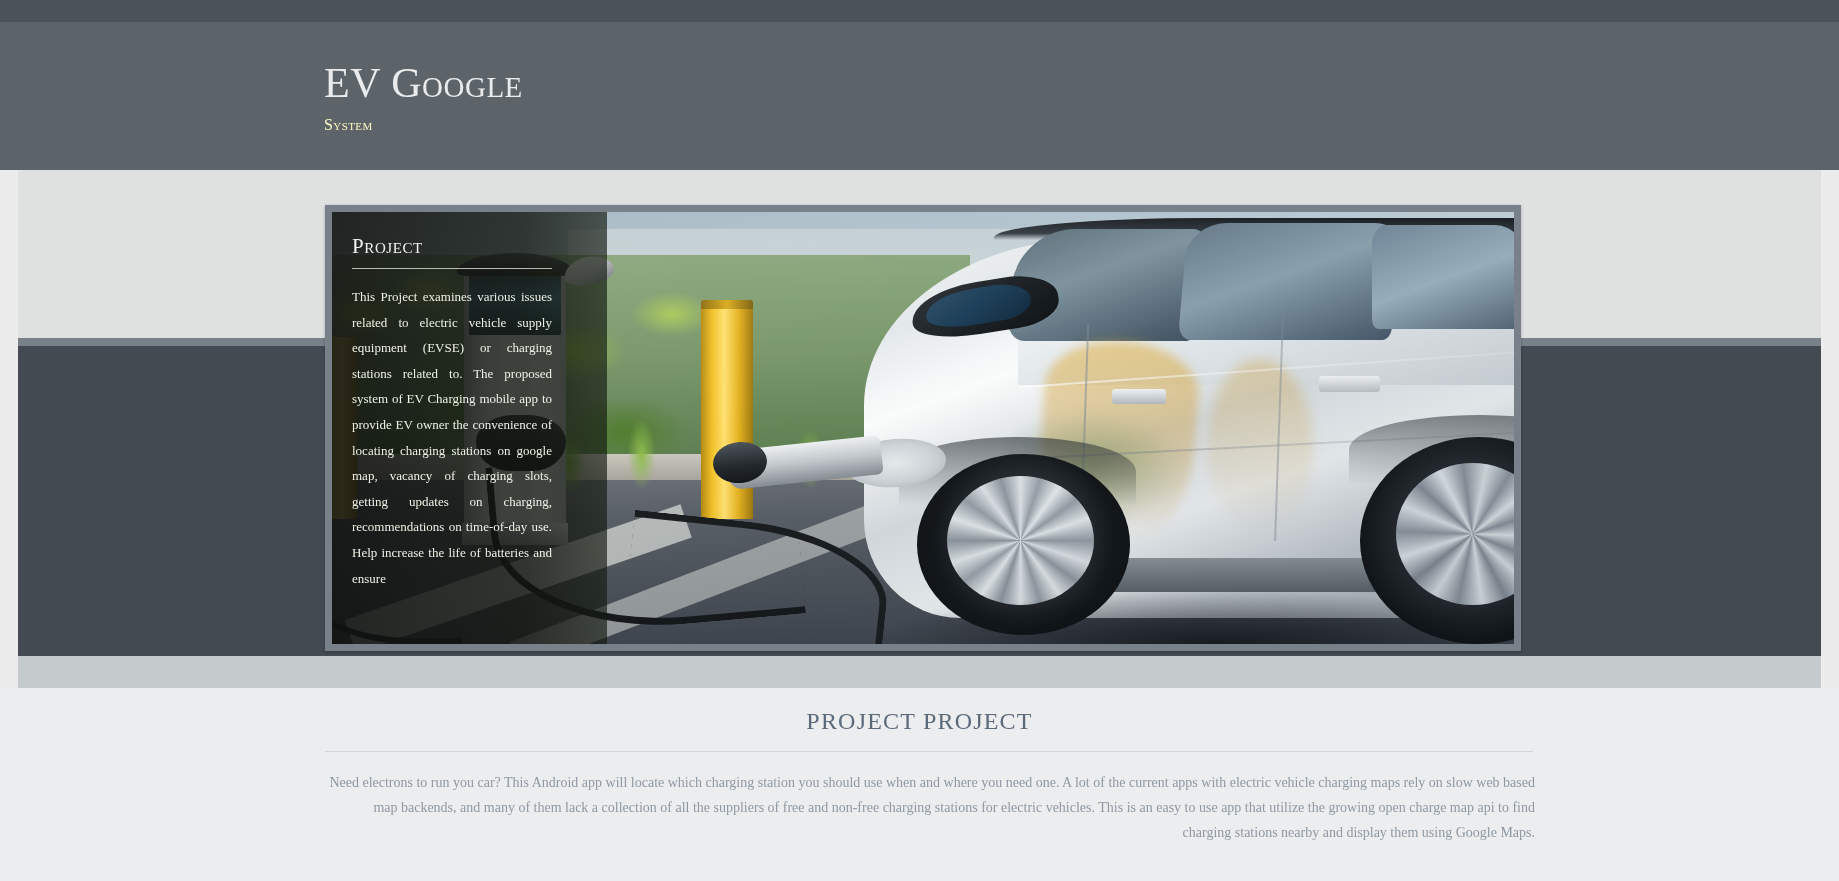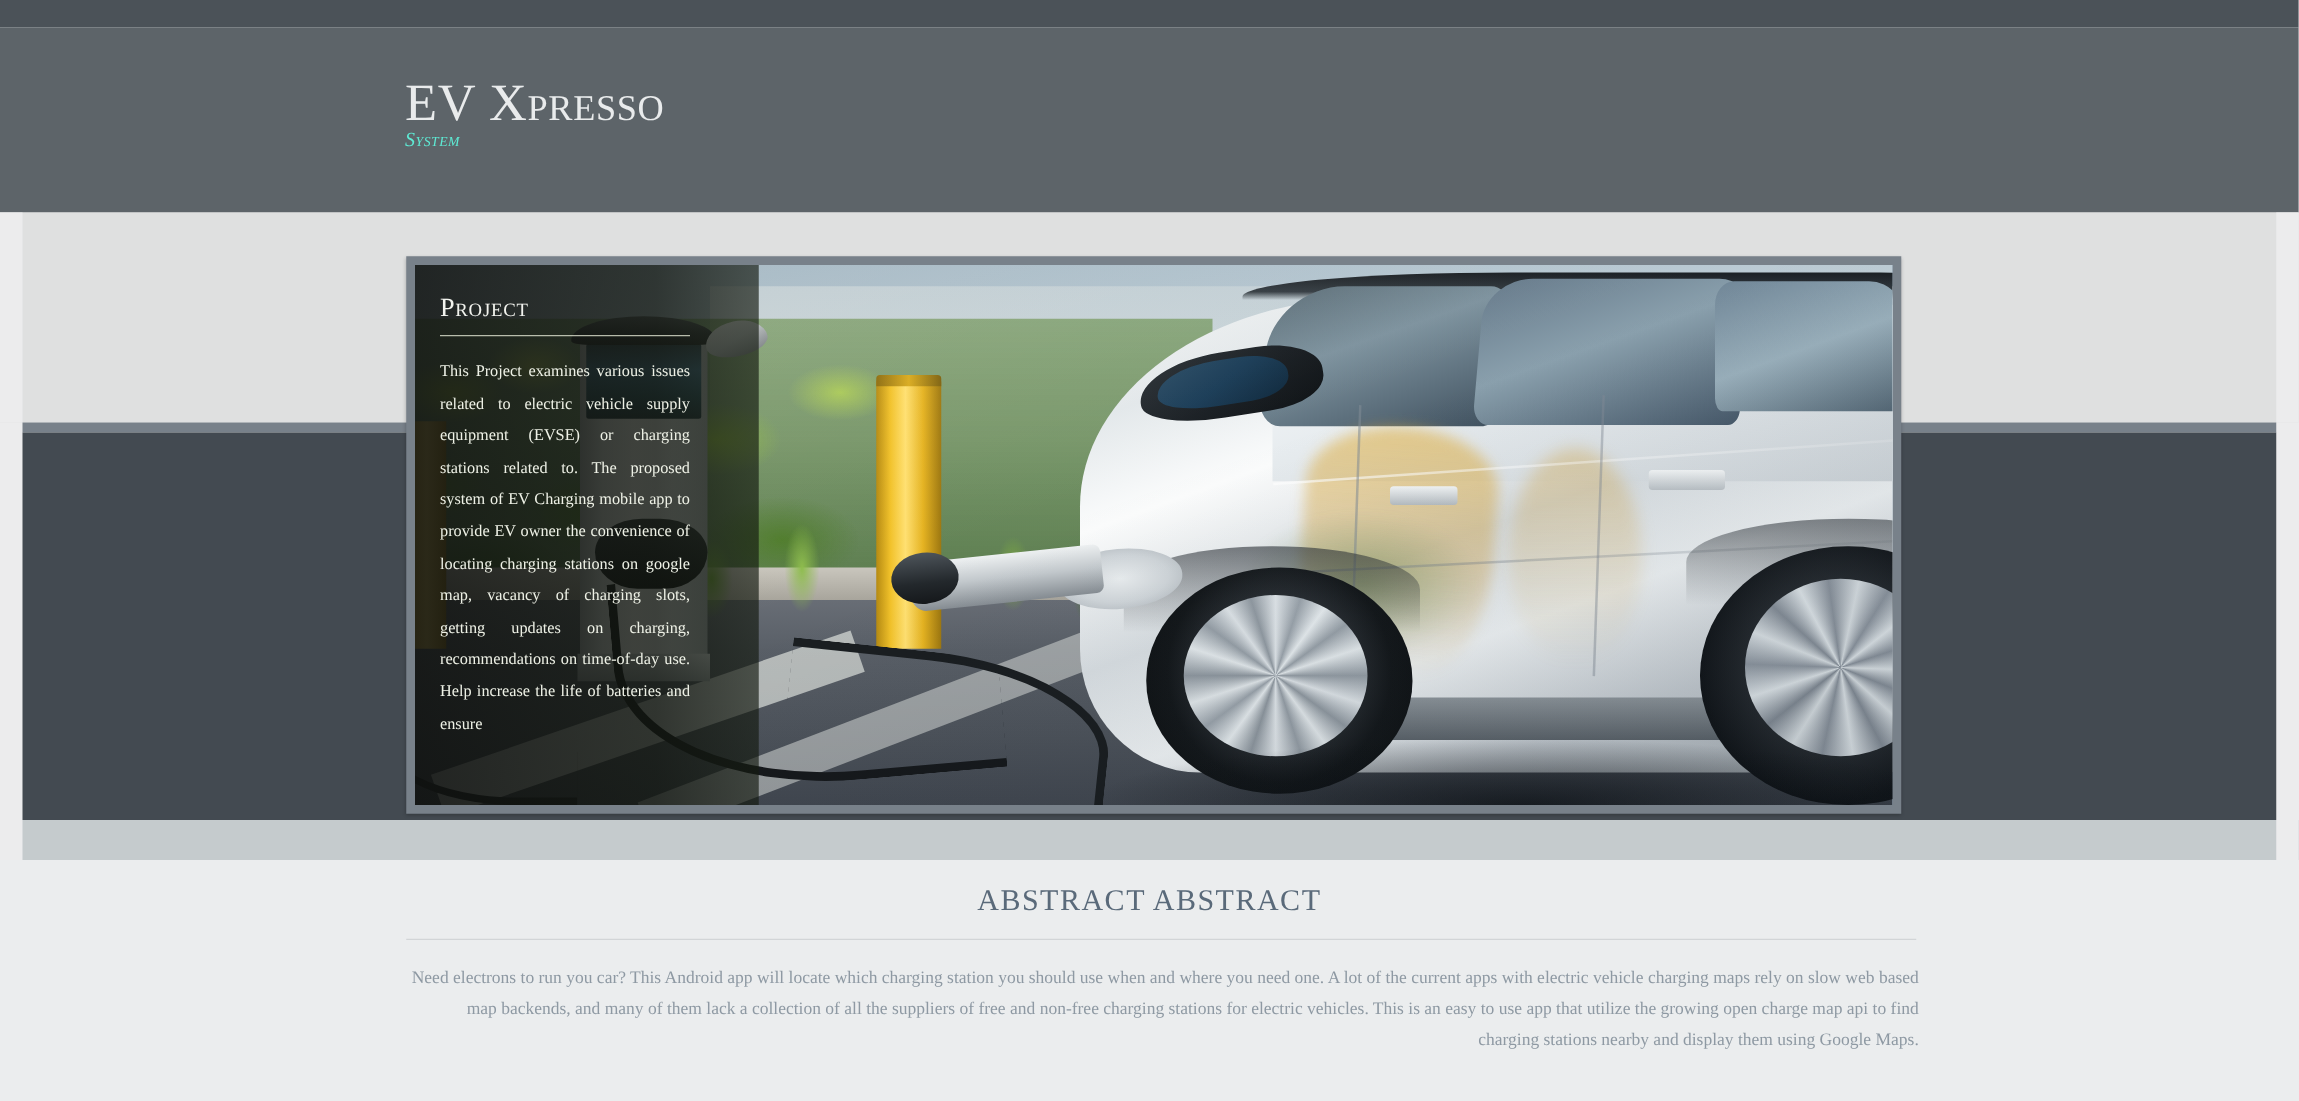--- a/index.html
+++ b/index.html
@@ -34,22 +34,22 @@
     letter-spacing:0.5px;
     color:#e9ebec;
     line-height:1.0;
     white-space:nowrap;
   }
   .brand-sub {
     font-family:"Liberation Serif", serif;
     font-size:16px;
     font-variant:small-caps;
     letter-spacing:0.4px;
-    color:#5eead4;
-    font-style:italic;
+    color:#fef9c3;
+    margin-top:12px;
   }
 
   
   .light-band {
     position:absolute; left:0; top:170px; width:1839px; height:168px;
     background:#dfe0e0;
   }
   
   .side-left  { position:absolute; left:0;    top:170px; width:18px; height:168px; background:#ececed; }
   .side-right { position:absolute; right:0;   top:170px; width:18px; height:168px; background:#ececed; }
@@ -467,21 +467,21 @@
 </style>
 </head>
 <body>
 
 <div class="page">
 
   <div class="topstrip"></div>
 
   <div class="header">
     <div class="brand">
-      <div class="brand-title">EV Xpresso</div>
+      <div class="brand-title">EV Google</div>
       <div class="brand-sub">System</div>
     </div>
   </div>
 
   <div class="light-band"></div>
   <div class="side-left"></div>
   <div class="side-right"></div>
 
   <div class="band-divider"></div>
 
@@ -556,19 +556,19 @@
         <div class="abstract-title">Project</div>
         <div class="abstract-rule"></div>
         <div class="abstract-body">This Project examines various issues related to electric vehicle supply equipment (EVSE) or charging stations related to. The proposed system of EV Charging mobile app to provide EV owner the convenience of locating charging stations on google map, vacancy of charging slots, getting updates on charging, recommendations on time-of-day use. Help increase the life of batteries and ensure</div>
       </div>
 
     </div>
   </div>
 
   <div class="bottom">
     <div class="bottom-inner">
-      <div class="section-title">ABSTRACT ABSTRACT</div>
+      <div class="section-title">PROJECT PROJECT</div>
       <div class="section-rule"></div>
       <div class="section-body">Need electrons to run you car? This Android app will locate which charging station you should use when and where you need one. A lot of the current apps with electric vehicle charging maps rely on slow web based map backends, and many of them lack a collection of all the suppliers of free and non-free charging stations for electric vehicles. This is an easy to use app that utilize the growing open charge map api to find charging stations nearby and display them using Google Maps.</div>
     </div>
   </div>
 
 </div>
 
 </body></html>

